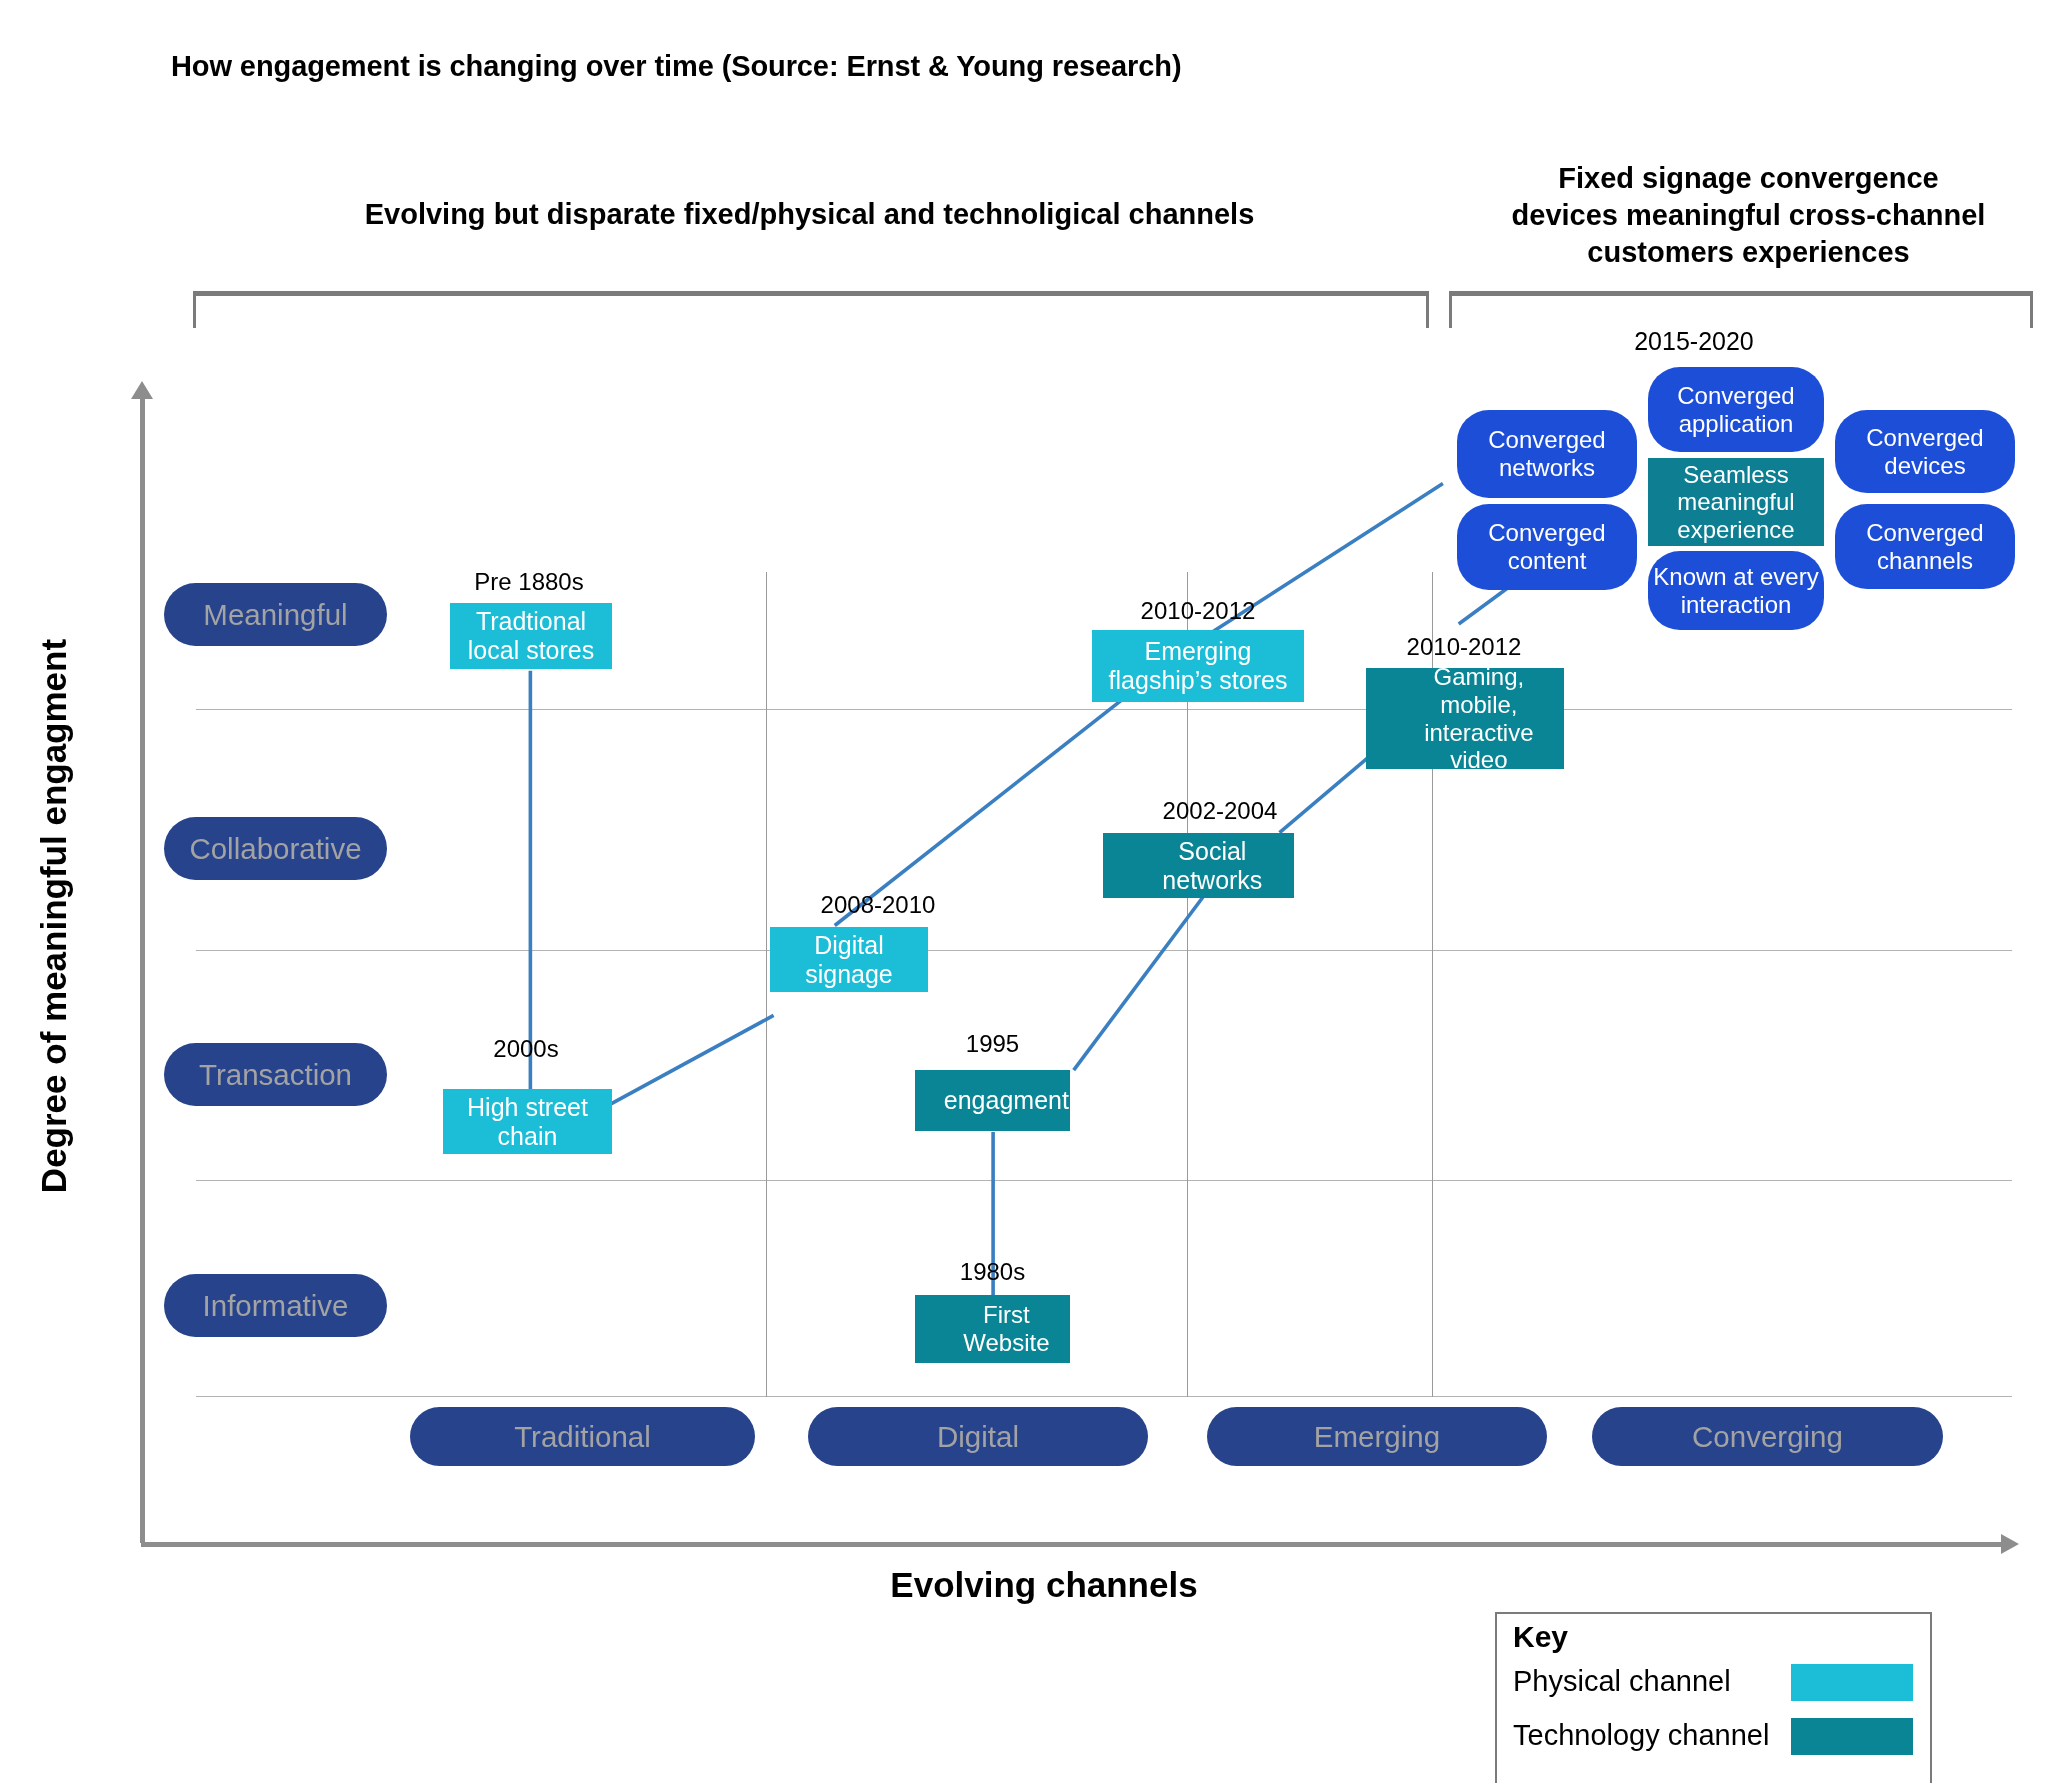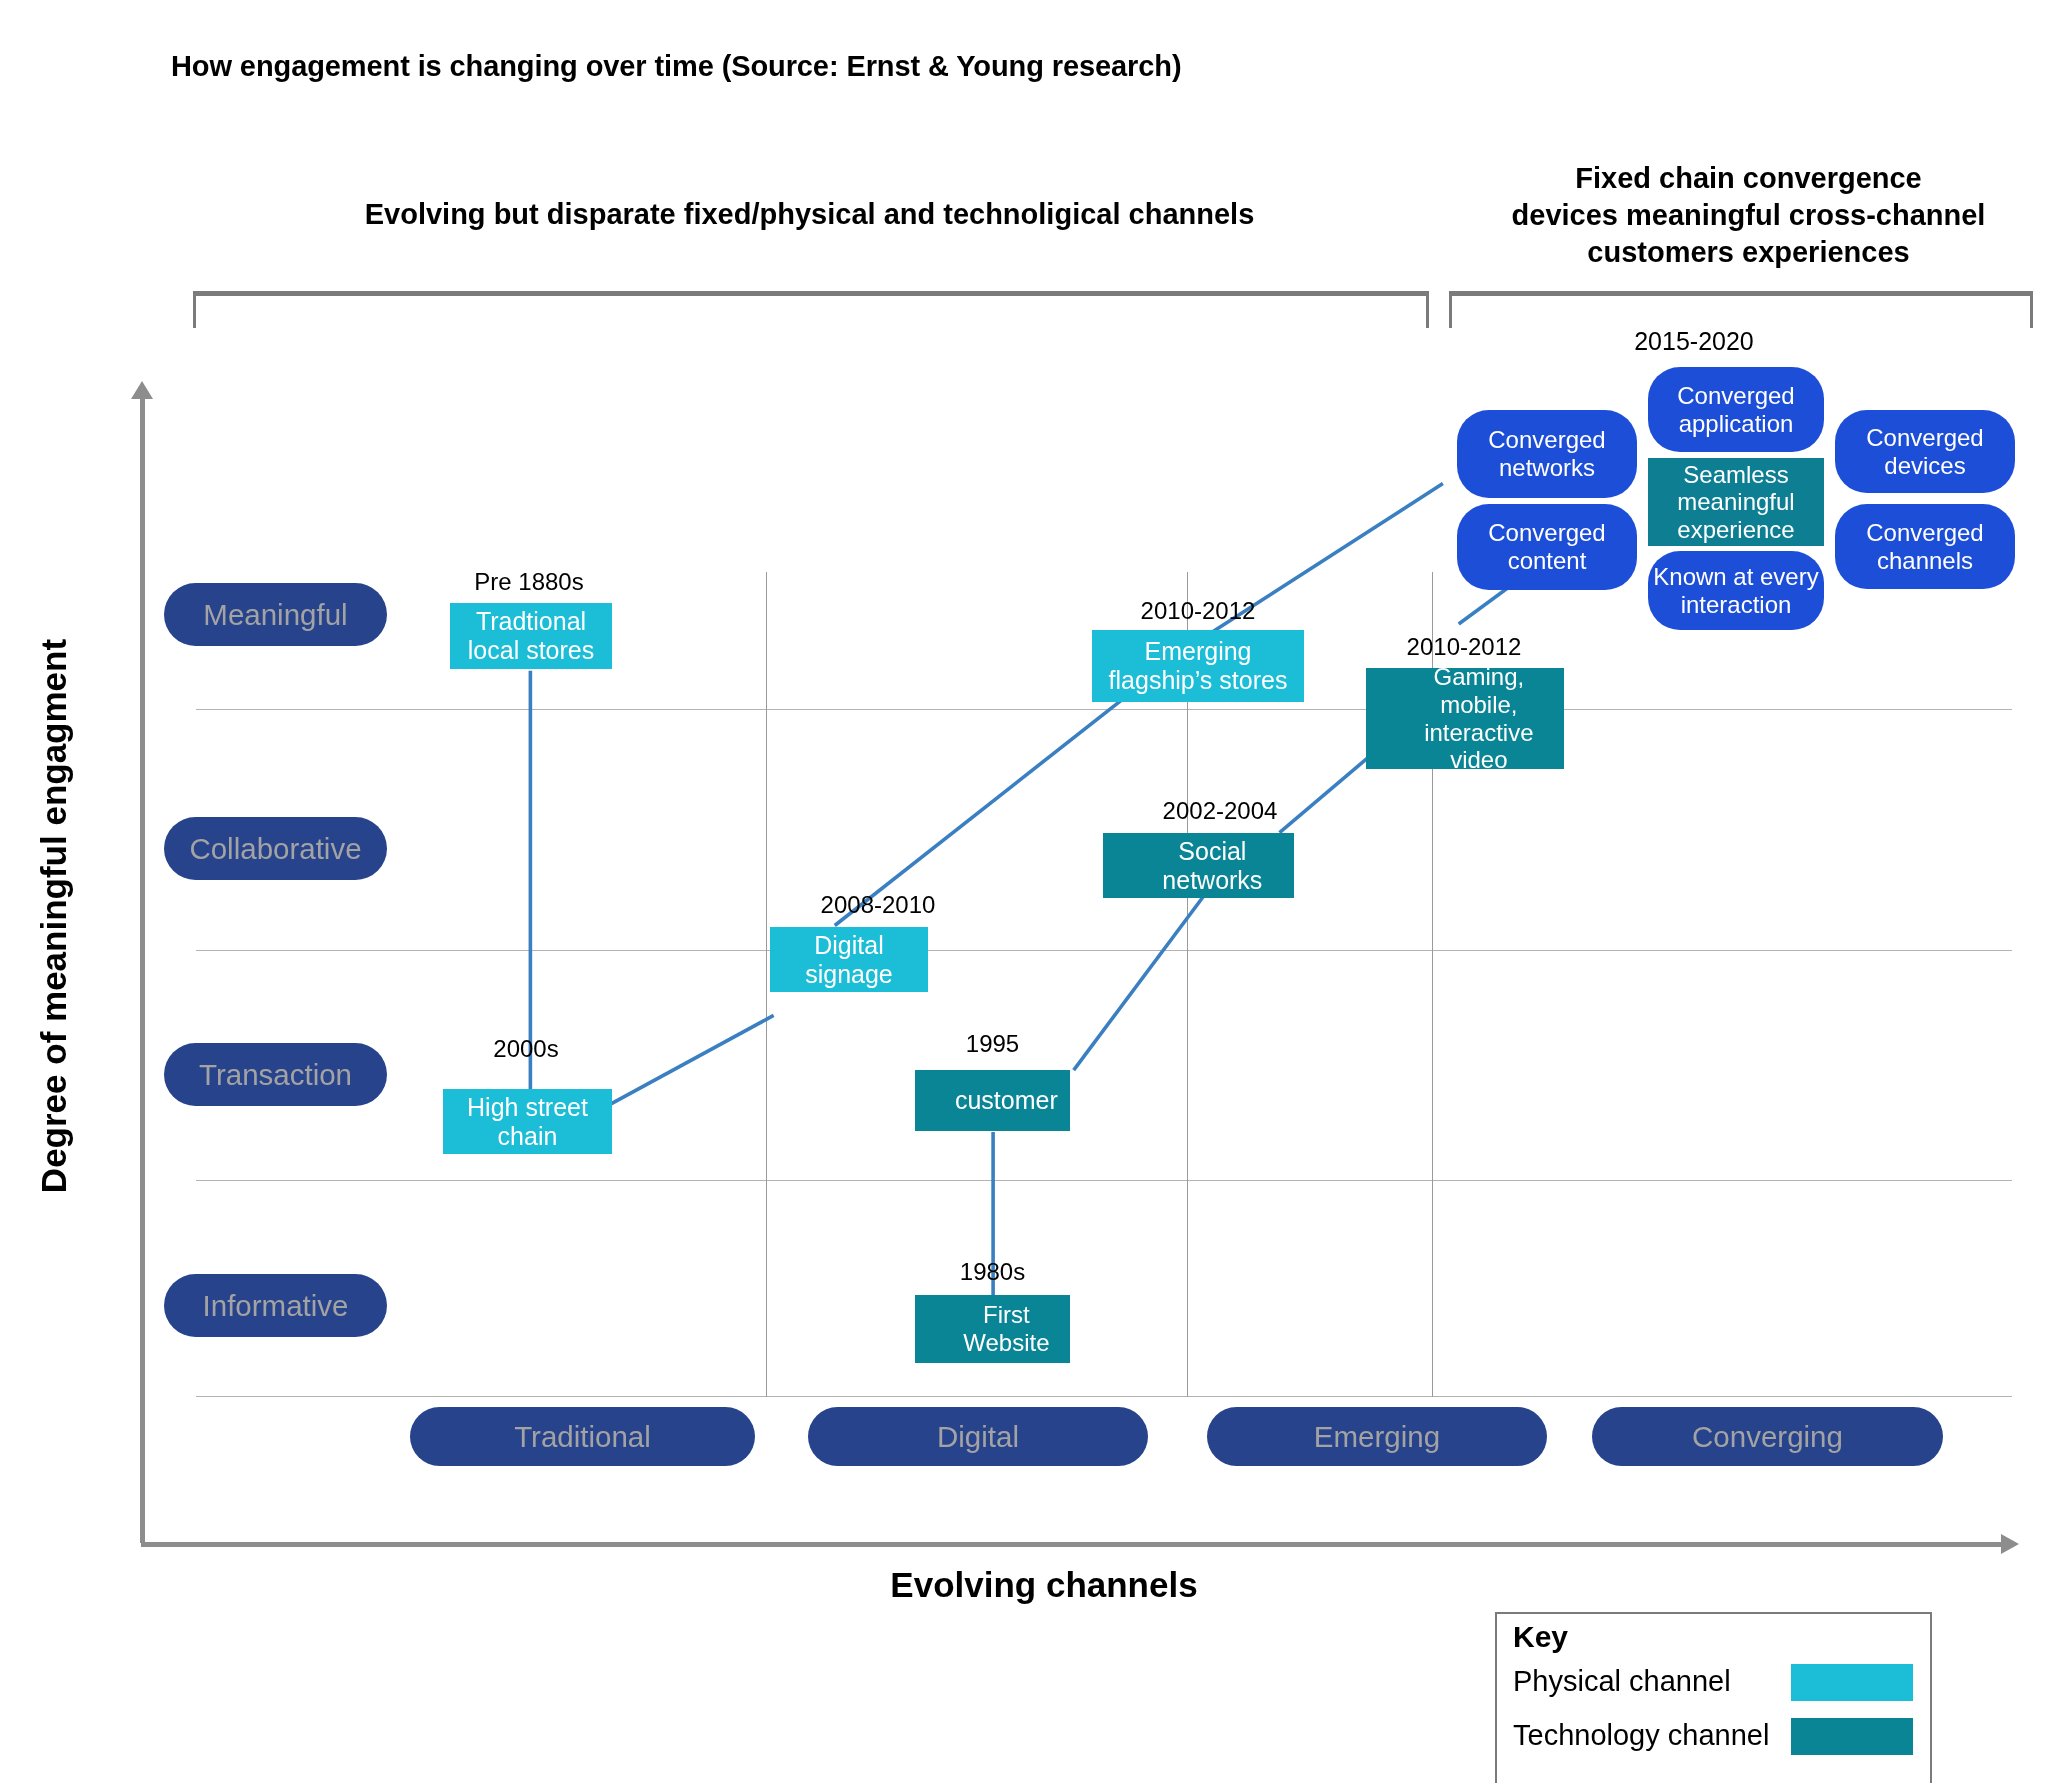--- a/index.html
+++ b/index.html
@@ -104,21 +104,21 @@
 </head>
 <body>
 
 <div class="abs" id="page-title">How engagement is changing over time (Source: Ernst &amp; Young research)</div>
 
 <div class="abs header-cap" id="header-left">
   <div>Evolving but disparate fixed/physical and technoligical channels</div>
 </div>
 
 <div class="abs header-cap" id="header-right">
-  <div>Fixed chain convergence</div>
+  <div>Fixed signage convergence</div>
   <div>devices meaningful cross-channel</div>
   <div>customers experiences</div>
 </div>
 
 <div class="abs bracket" id="bracket-left">
   <div class="top"></div>
   <div class="legL"></div>
   <div class="legR"></div>
 </div>
 <div class="abs bracket" id="bracket-right">
@@ -175,21 +175,21 @@
 <div class="abs item-date" style="left:439px;top:568px;width:180px">Pre 1880s</div>
 <div class="item-box phys" style="left:450px;top:603px;width:162px;height:66px;font-size:25px">Tradtional local stores</div>
 
 <div class="abs item-date" style="left:443px;top:1035px;width:166px">2000s</div>
 <div class="item-box phys" style="left:443px;top:1089px;width:169px;height:65px;font-size:25px">High street chain</div>
 
 <div class="abs item-date" style="left:788px;top:891px;width:180px">2008-2010</div>
 <div class="item-box phys" style="left:770px;top:927px;width:158px;height:65px;font-size:25px">Digital signage</div>
 
 <div class="abs item-date" style="left:915px;top:1030px;width:155px">1995</div>
-<div class="item-box tech" style="left:915px;top:1070px;width:155px;height:61px;font-size:25px">customer</div>
+<div class="item-box tech" style="left:915px;top:1070px;width:155px;height:61px;font-size:25px">engagment</div>
 
 <div class="abs item-date" style="left:915px;top:1258px;width:155px">1980s</div>
 <div class="item-box tech" style="left:915px;top:1295px;width:155px;height:68px;font-size:24px">First Website</div>
 
 <div class="abs item-date" style="left:1123px;top:797px;width:194px">2002-2004</div>
 <div class="item-box tech" style="left:1103px;top:833px;width:191px;height:65px;font-size:25px">Social networks</div>
 
 <div class="abs item-date" style="left:1108px;top:597px;width:180px">2010-2012</div>
 <div class="item-box phys" style="left:1092px;top:630px;width:212px;height:72px;font-size:25px">Emerging flagship’s stores</div>
 

